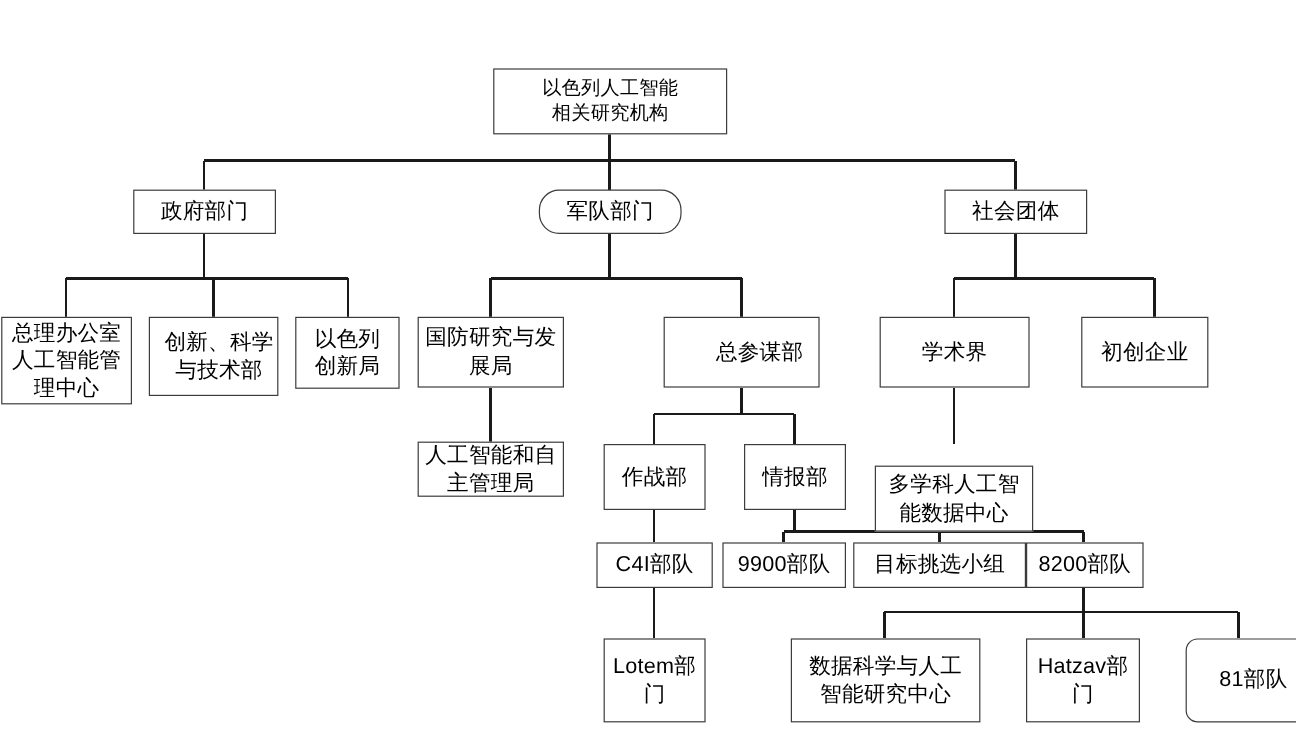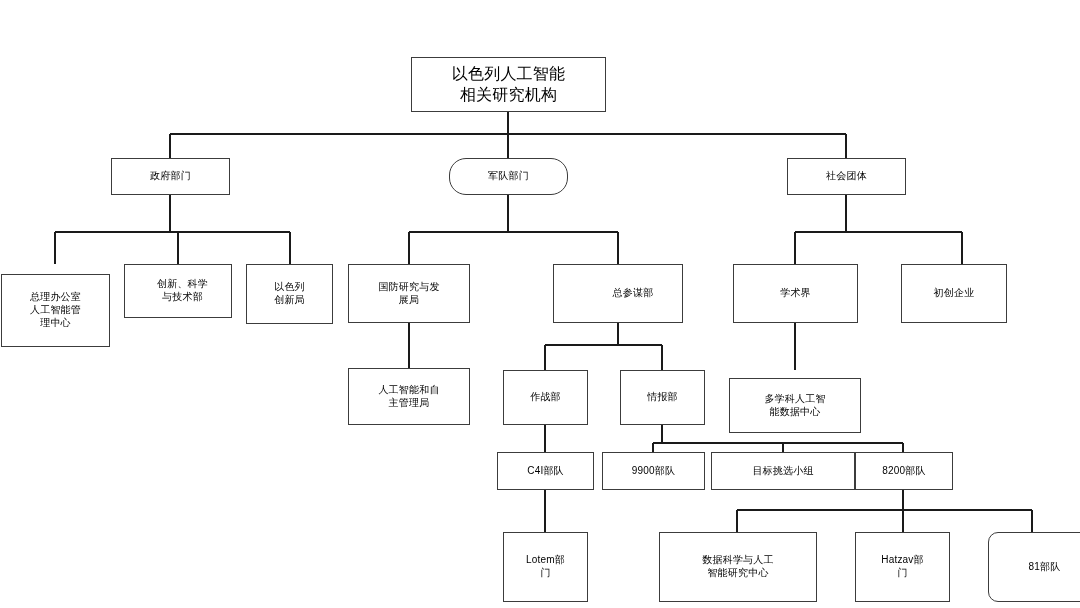--- a/index.html
+++ b/index.html
@@ -26,21 +26,21 @@
   .node {
     position: absolute;
     box-sizing: border-box;
     border: 1px solid #3c3c3c;
     background: #ffffff;
     display: flex;
     align-items: center;
     justify-content: center;
     text-align: center;
     color: #000000;
-    font-size: 10px;
+    font-size: 18px;
     line-height: 1.28;
     padding: 2px 3px;
     z-index: 2;
     white-space: pre-line;
     letter-spacing: 0.2px;
   }
 </style>
 </head>
 <body>
 
@@ -98,40 +98,40 @@
     </g>
   </svg>
 
   <div class="node" style="left:411px; top:57px; width:195px; height:55px; font-size:16px;">以色列人工智能
 相关研究机构</div>
 
   <div class="node" style="left:111px; top:158px; width:119px; height:37px;">政府部门</div>
   <div class="node" style="left:449px; top:158px; width:119px; height:37px;border-radius:17px;">军队部门</div>
   <div class="node" style="left:787px; top:158px; width:119px; height:37px;">社会团体</div>
 
-  <div class="node" style="left:1px; top:264px; width:109px; height:73px;margin-top:10px;">总理办公室
+  <div class="node" style="left:1px; top:264px; width:109px; height:73px;">总理办公室
 人工智能管
 理中心</div>
-  <div class="node" style="left:124px; top:264px; width:108px; height:54px;padding-left:12px;">创新、科学
+  <div class="node" style="left:124px; top:264px; width:108px; height:66px;padding-left:12px;">创新、科学
 与技术部</div>
   <div class="node" style="left:246px; top:264px; width:87px; height:60px;">以色列
 创新局</div>
 
   <div class="node" style="left:348px; top:264px; width:122px; height:59px;">国防研究与发
 展局</div>
   <div class="node" style="left:553px; top:264px; width:130px; height:59px;padding-left:33px;">总参谋部</div>
 
-  <div class="node" style="left:348px; top:368px; width:122px; height:57px;">人工智能和自
+  <div class="node" style="left:348px; top:368px; width:122px; height:46px;">人工智能和自
 主管理局</div>
   <div class="node" style="left:503px; top:370px; width:85px; height:55px;">作战部</div>
   <div class="node" style="left:620px; top:370px; width:85px; height:55px;">情报部</div>
 
   <div class="node" style="left:733px; top:264px; width:125px; height:59px;">学术界</div>
   <div class="node" style="left:901px; top:264px; width:106px; height:59px;">初创企业</div>
-  <div class="node" style="left:729px; top:378px; width:132px; height:55px;">多学科人工智
+  <div class="node" style="left:729px; top:388px; width:132px; height:55px;">多学科人工智
 能数据中心</div>
 
   <div class="node" style="left:497px; top:452px; width:97px; height:38px;">C4I部队</div>
   <div class="node" style="left:602px; top:452px; width:103px; height:38px;">9900部队</div>
   <div class="node" style="left:711px; top:452px; width:144px; height:38px;">目标挑选小组</div>
   <div class="node" style="left:855px; top:452px; width:98px; height:38px;">8200部队</div>
 
   <div class="node" style="left:503px; top:532px; width:85px; height:70px;">Lotem部
 门</div>
   <div class="node" style="left:659px; top:532px; width:158px; height:70px;">数据科学与人工

